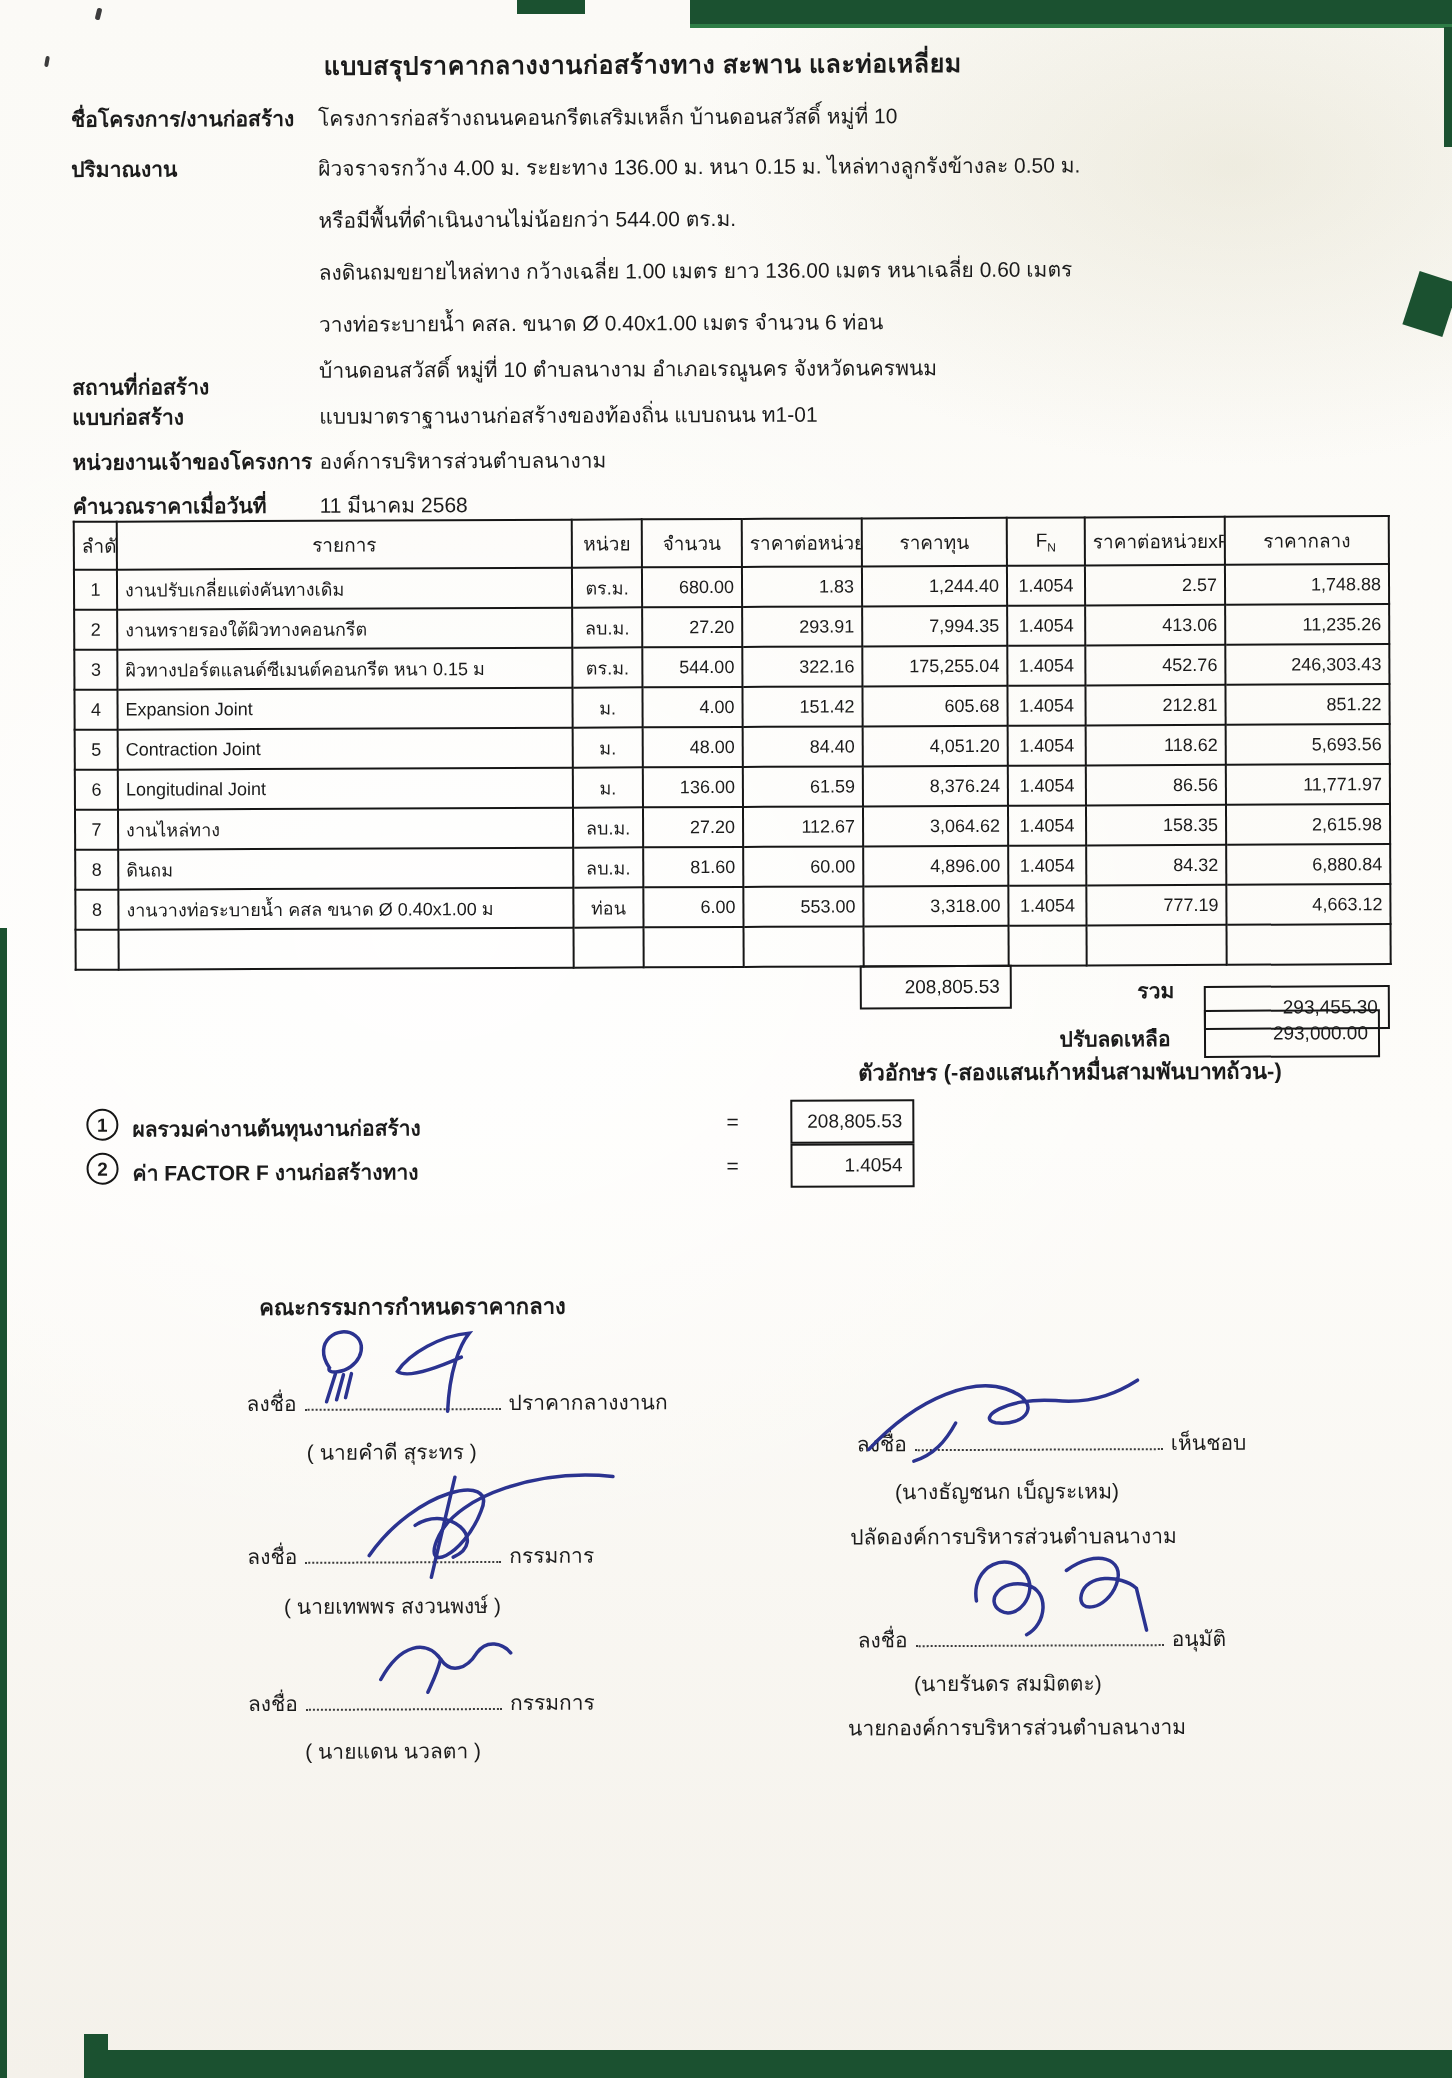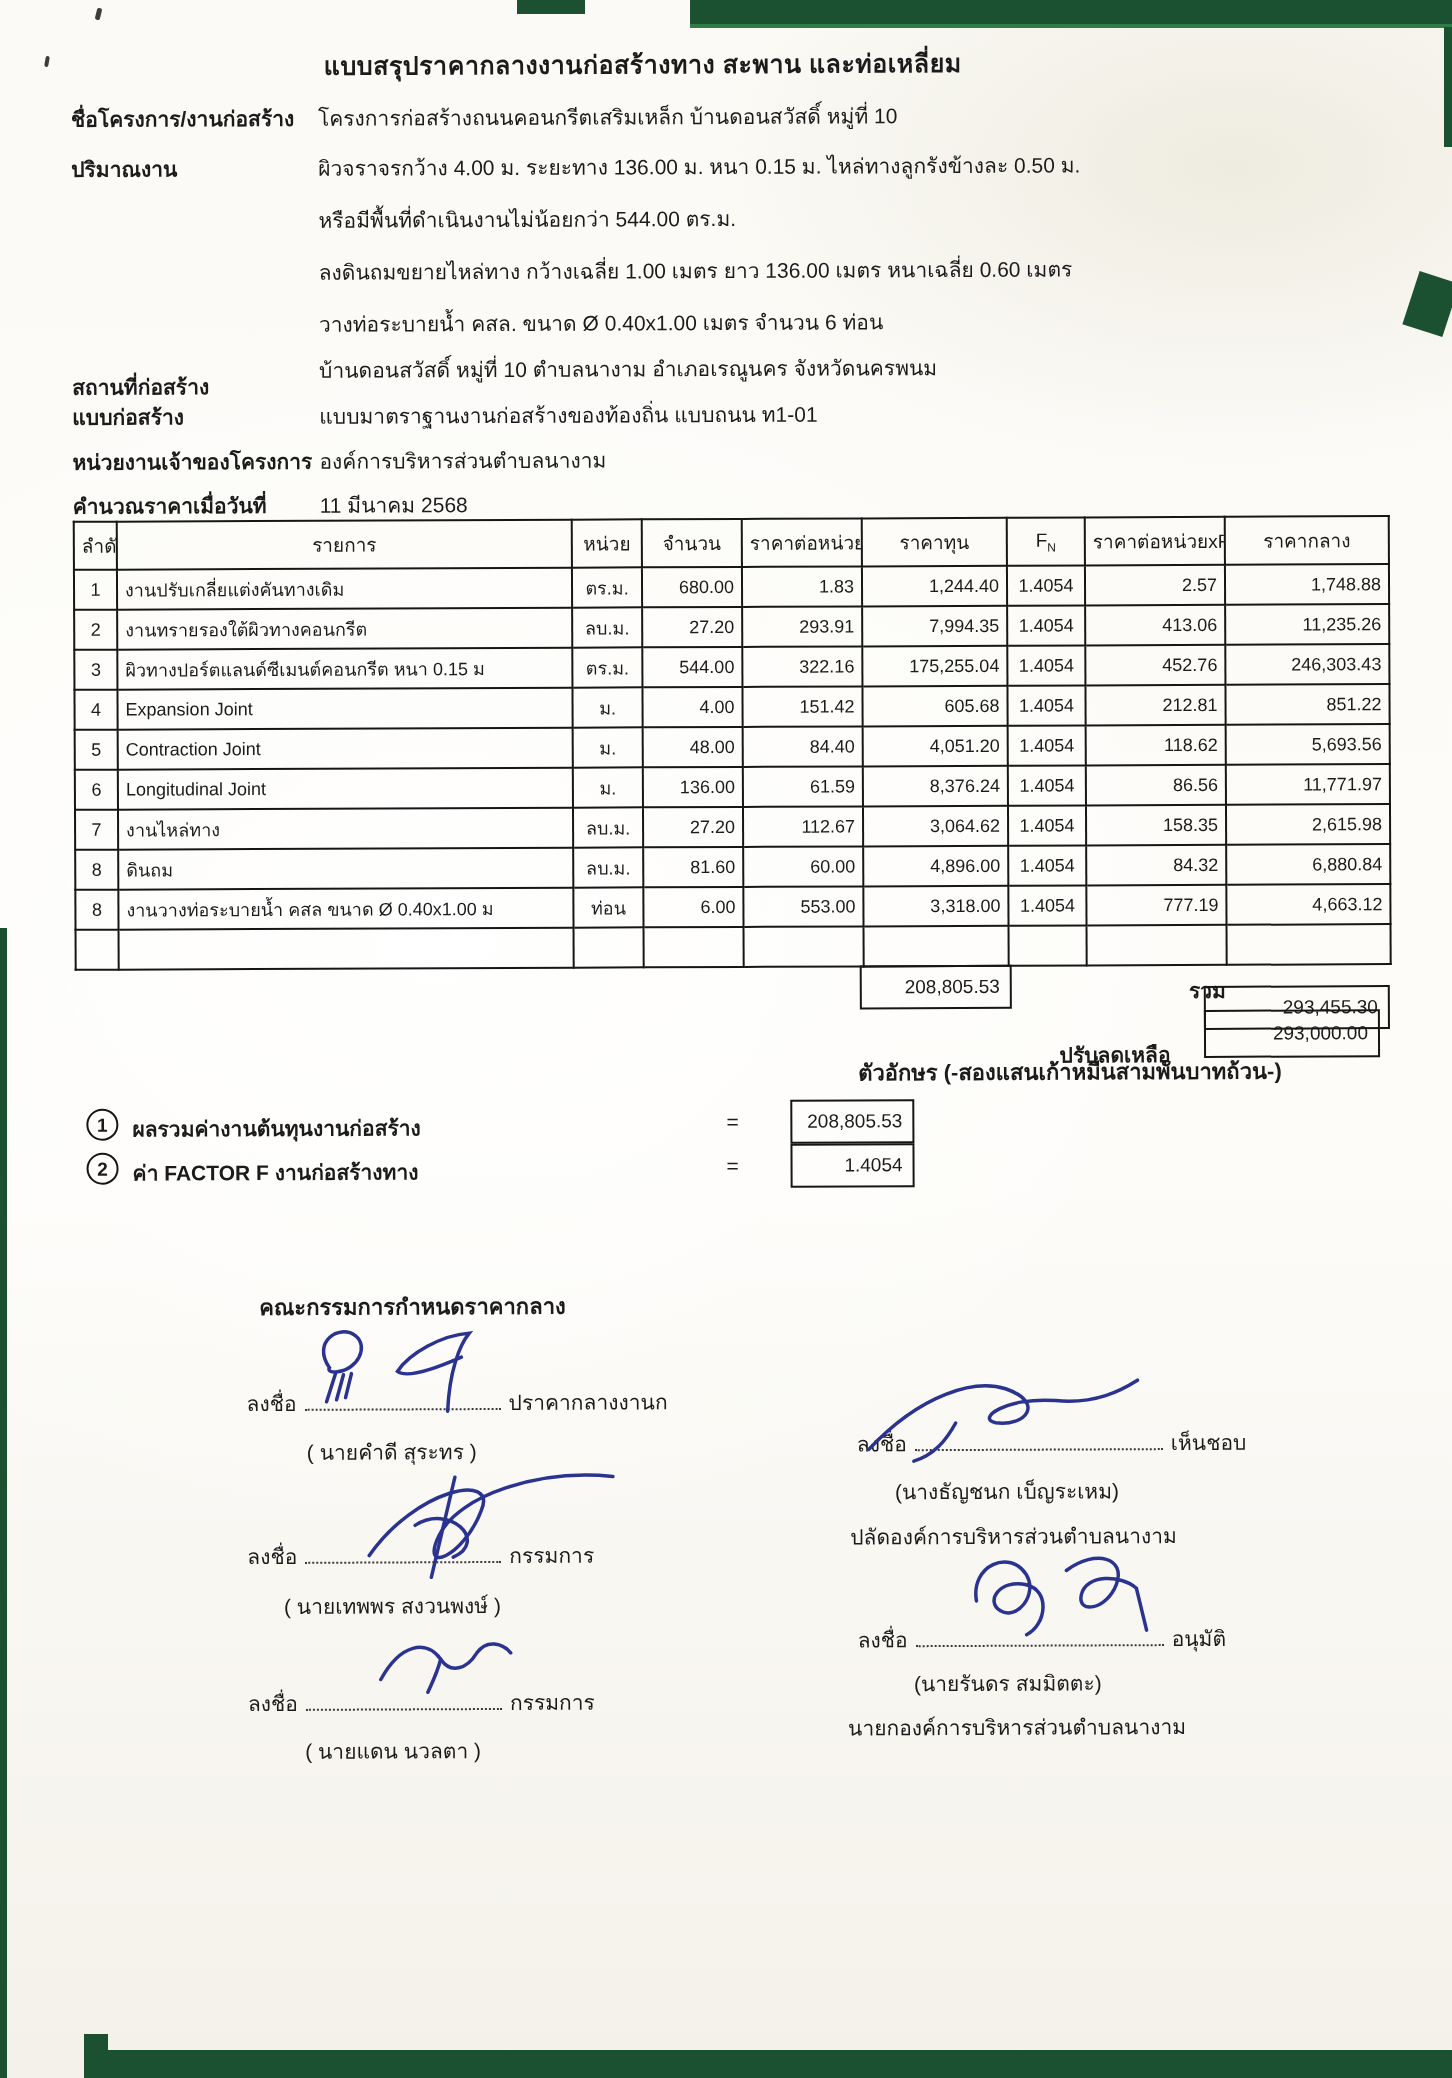--- a/index.html
+++ b/index.html
@@ -233,23 +233,23 @@
             <td class="c-unit_price"></td>
             <td class="c-cost"></td>
             <td class="c-fn"></td>
             <td class="c-unit_price_fn"></td>
             <td class="c-mid_price"></td>
           </tr>
         </tbody>
     </table>
 
     <div class="box" style="left:860px;top:966px;width:152px;height:44px;">208,805.53</div>
-    <div class="tot-label" style="left:1086px;top:976px;width:140px;text-align:right;">รวม</div>
+    <div class="tot-label" style="left:1086px;top:976px;width:140px;text-align:center;">รวม</div>
     <div class="box" style="left:1204px;top:964px;width:186px;height:44px;margin-top:24px;">293,455.30</div>
-    <div class="tot-label" style="left:1040px;top:1024px;width:150px;text-align:center;margin-top:16px;">ปรับลดเหลือ</div>
+    <div class="tot-label" style="left:1040px;top:1024px;width:150px;text-align:center;">ปรับลดเหลือ</div>
     <div class="box" style="left:1204px;top:1012px;width:176px;height:48px;">293,000.00</div>
     <div class="amount-text">ตัวอักษร (-สองแสนเก้าหมื่นสามพันบาทถ้วน-)</div>
 
     <div class="note-num" style="left:86px;top:1106px;">1</div>
     <div class="note-label" style="top:1110px;">ผลรวมค่างานต้นทุนงานก่อสร้าง</div>
     <div class="note-eq" style="top:1110px;">=</div>
     <div class="box" style="left:790px;top:1100px;width:124px;height:44px;">208,805.53</div>
 
     <div class="note-num" style="left:86px;top:1150px;">2</div>
     <div class="note-label" style="top:1154px;">ค่า FACTOR   F งานก่อสร้างทาง</div>

